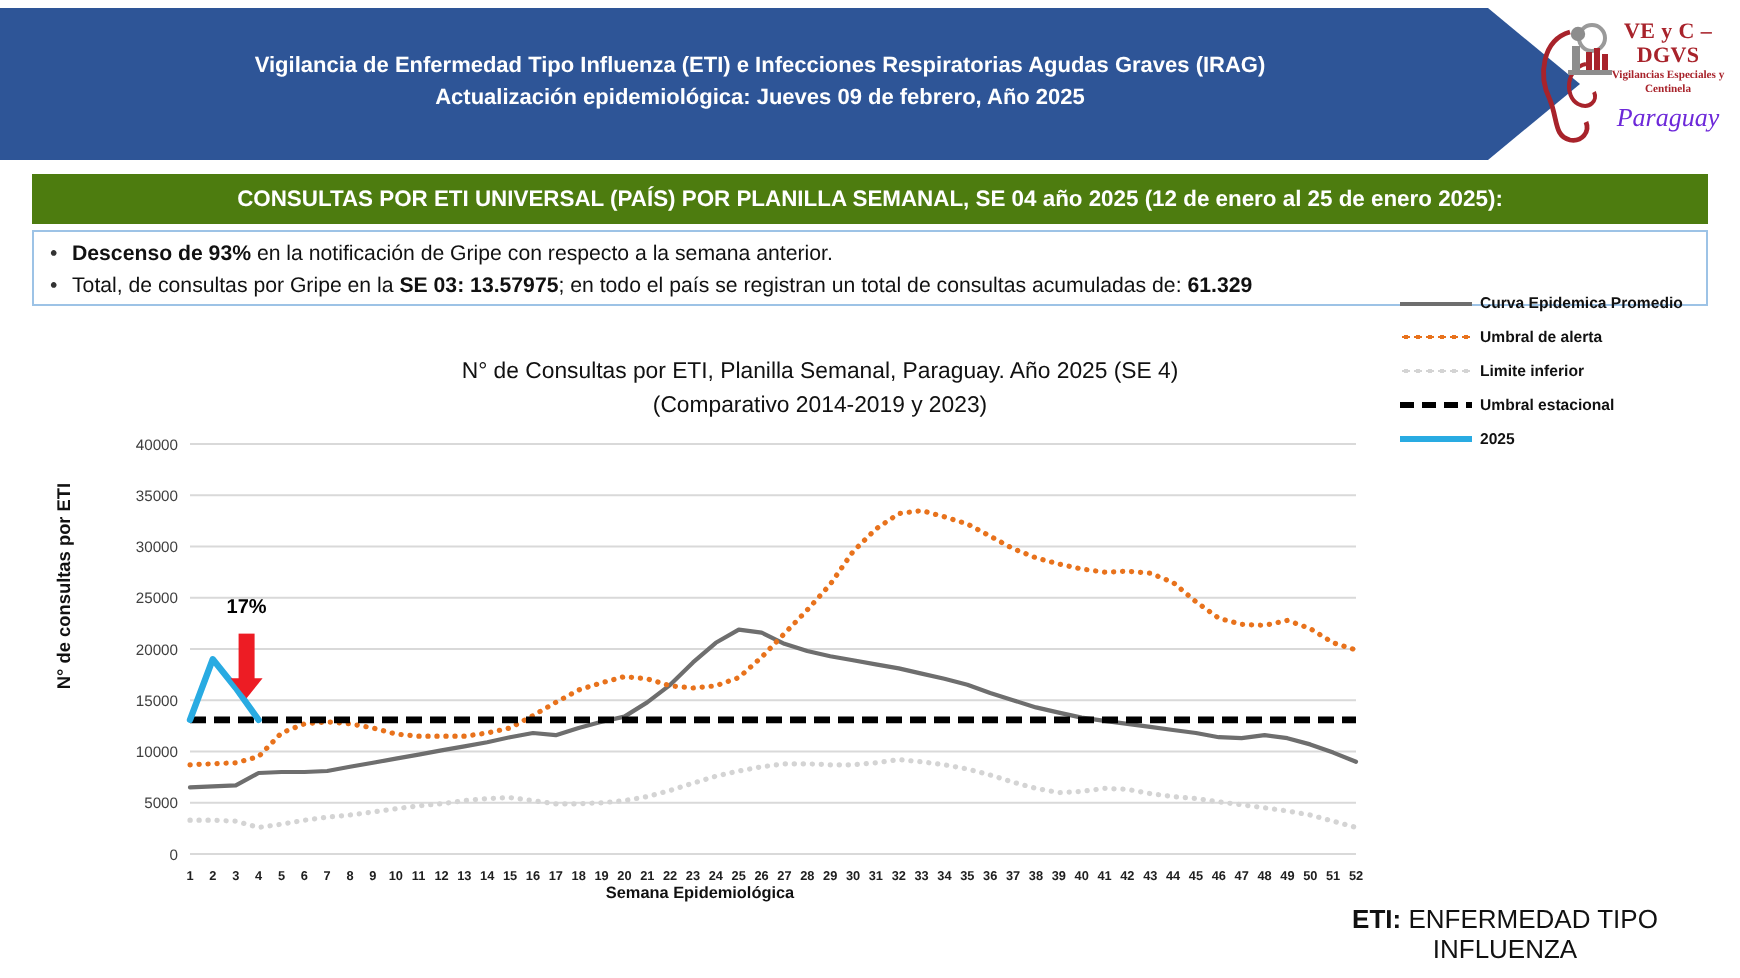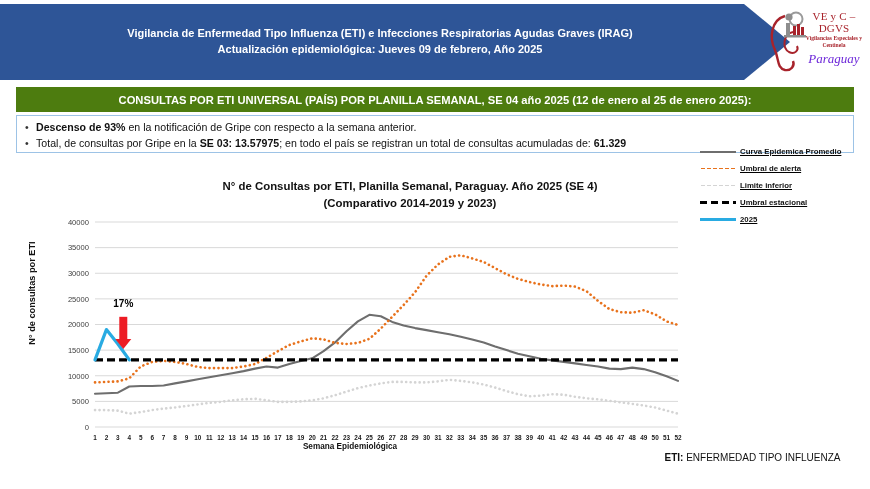--- a/index.html
+++ b/index.html
@@ -19,21 +19,21 @@
   }
   .header-text {
     color:#ffffff; font-weight:bold; font-size:11px; line-height:1.45;
     text-align:center; padding:0 40px 0 10px; width:760px;
   }
   .header-line2 { display:block; }
   .logo {
     position:absolute; left:765px; top:2px; width:105px; height:74px;
   }
   .logo-text { position:absolute; left:34px; top:4px; width:70px; text-align:center; }
-  .logo-title { color:#A8232B; font-family:"Liberation Serif", serif; font-weight:normal; font-size:11px; letter-spacing:0.2px;}
+  .logo-title { color:#A8232B; font-family:"Liberation Serif", serif; font-weight:bold; font-size:11px; letter-spacing:0.2px;}
   .logo-sub { color:#A8232B; font-family:"Liberation Serif", serif; font-weight:bold; font-size:5.6px; line-height:1.25; margin-top:1px;}
   .logo-country { color:#6d28d9; font-family:"Liberation Serif", serif; font-style:italic; font-size:13px; margin-top:2px; }
 
   
   .band {
     position:absolute; left:16px; top:87px; width:838px; height:25px;
     background:#4d7c0f; color:#fff; font-weight:bold; font-size:11.2px;
     display:flex; align-items:center; justify-content:center; text-align:center;
   }
   
@@ -42,51 +42,51 @@
     border:1px solid #9dc3e6; background:#fff; padding:3px 8px 0 8px;
   }
   .bullet { font-size:10.6px; color:#111; line-height:1.55; white-space:nowrap; }
   .bullet .dot { display:inline-block; width:11px; color:#333; }
   .bullet b { font-weight:bold; }
 
   
   .chart-area { position:absolute; left:0; top:160px; width:870px; height:300px; }
   .chart-title {
     position:absolute; left:120px; top:18px; width:580px; text-align:center;
-    font-size:11.4px; font-weight:bold; color:#111; line-height:1.45;
+    font-size:11.4px; font-weight:normal; color:#111; line-height:1.45;
   }
   .ylabel {
     position:absolute; left:-48px; top:128px; width:160px; text-align:center;
     transform:rotate(-90deg); font-size:9.2px; font-weight:bold; color:#111;
   }
   .xlabel {
     position:absolute; left:190px; top:282px; width:320px; text-align:center;
     font-size:8.2px; font-weight:bold; color:#111;
   }
   svg.plot { position:absolute; left:0; top:0; }
   .tick { font-size:7.6px; fill:#404040; font-family:"Liberation Sans", sans-serif; }
   .xtick { font-size:6.4px; fill:#202020; font-family:"Liberation Sans", sans-serif; font-weight:bold;}
   .pctlabel { font-size:10px; font-weight:bold; fill:#000; font-family:"Liberation Sans", sans-serif; }
 
   
   .legend { position:absolute; left:700px; top:143px; width:168px; }
-  .lg-row { display:flex; align-items:center; height:17px;text-decoration:underline; }
+  .lg-row { display:flex; align-items:center; height:17px; }
   .lg-key { width:36px; height:10px; position:relative; margin-right:4px; flex:0 0 36px; }
   .lg-label { font-size:7.8px; color:#111; font-weight:bold; white-space:nowrap; }
   .k-solid { position:absolute; left:0; top:4px; width:36px; height:2.4px; background:#6E6E6E; }
   .k-dot-o { position:absolute; left:0; top:3.5px; width:36px; height:3px;
     background-image:radial-gradient(#E8721C 45%, transparent 46%); background-size:6px 3px; }
   .k-dot-g { position:absolute; left:0; top:3.5px; width:36px; height:3px;
     background-image:radial-gradient(#D4D4D4 45%, transparent 46%); background-size:6px 3px; }
   .k-dash { position:absolute; left:0; top:3px; width:36px; height:3.4px;
     background-image:linear-gradient(to right,#000 0 7px, transparent 7px 11px); background-size:11px 3.4px; }
   .k-blue { position:absolute; left:0; top:3.4px; width:36px; height:3px; background:#29ABE2; }
 
   .footnote { position:absolute; left:640px; top:452px; width:225px; text-align:center;
-    font-size:10px; color:#111; }
+    font-size:13px; color:#111; }
   .footnote b { font-weight:bold; }
 </style>
 </head>
 <body>
 
 <div class="header-wrap">
   <div class="header-band">
     <div class="header-text">
       <span>Vigilancia de Enfermedad Tipo Influenza (ETI) e Infecciones Respiratorias Agudas Graves (IRAG)</span>
       <span class="header-line2">Actualización epidemiológica: Jueves 09 de febrero, Año 2025</span>

